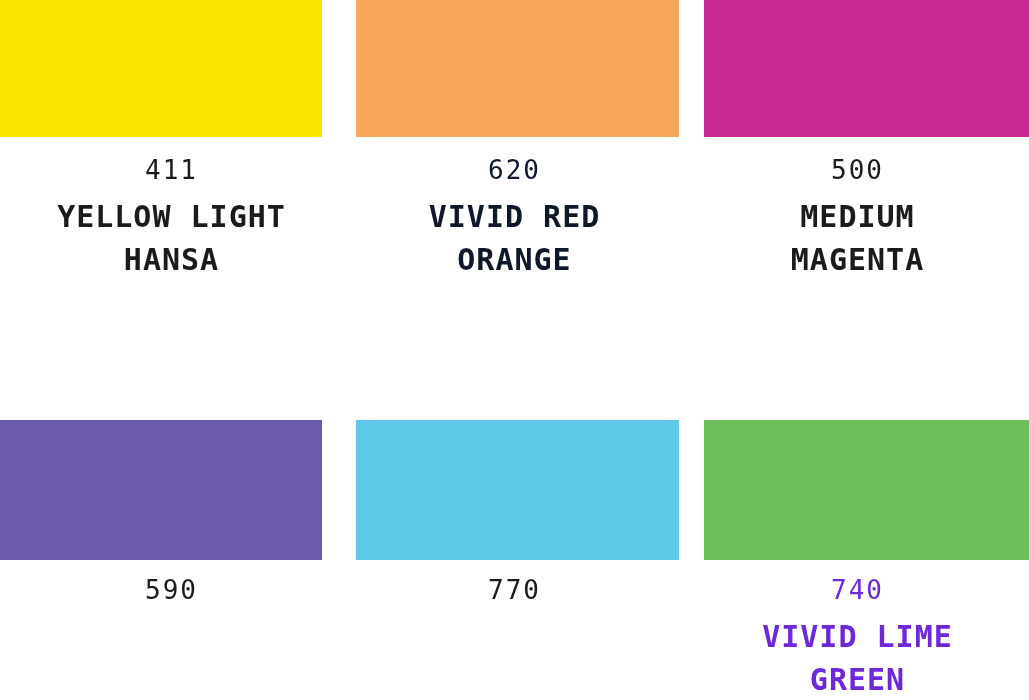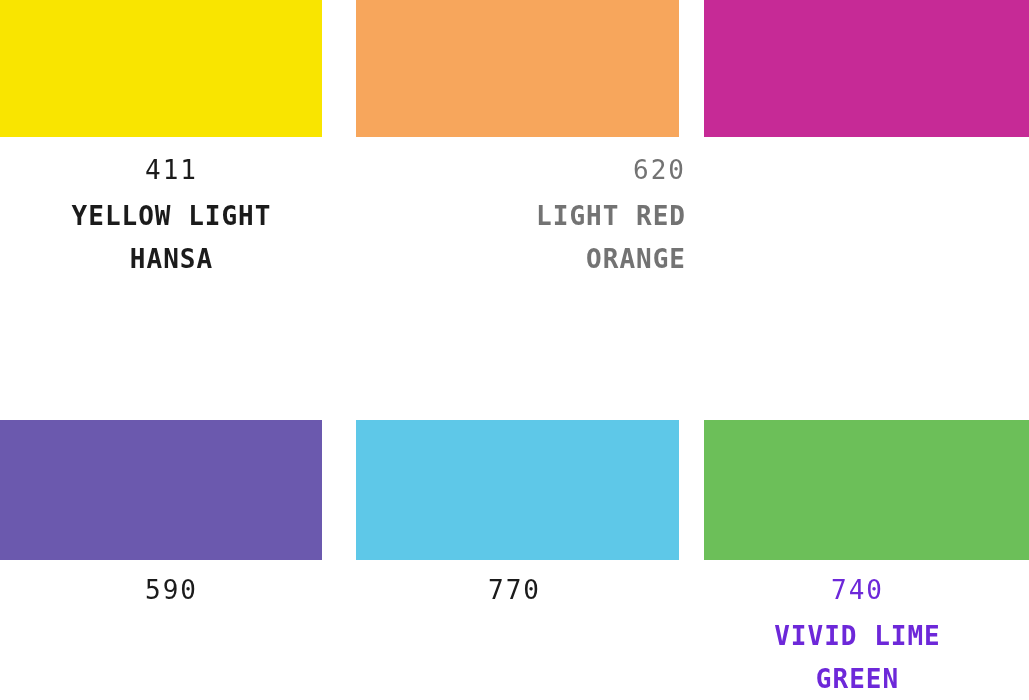--- a/index.html
+++ b/index.html
@@ -66,21 +66,21 @@
     display: block;
     font-size: 26px;
     font-weight: 400;
     letter-spacing: 2px;
     line-height: 30px;
     margin: 0 0 10px 0;
   }
 
   .swatch-name {
     display: block;
-    font-size: 26px;
+    font-size: 30px;
     font-weight: 700;
     letter-spacing: 1px;
     line-height: 43px;
     margin: 0;
     white-space: pre-line;
   }
 </style>
 </head>
 <body>
 
@@ -92,30 +92,33 @@
       <div class="swatch-chip" style="background-color: rgb(249, 229, 0);"></div>
       <div class="swatch-caption" style="color: rgb(27, 27, 27);">
         <span class="swatch-code">411</span>
         <span class="swatch-name">YELLOW LIGHT
 HANSA</span>
       </div>
     </div>
 
     <div class="swatch-cell col-2">
       <div class="swatch-chip" style="background-color: rgb(247, 166, 92);"></div>
-      <div class="swatch-caption" style="color: #737373; text-align: right;">
+      <div class="swatch-caption" style="color: #0f172a;">
         <span class="swatch-code">620</span>
-        <span class="swatch-name">LIGHT RED
+        <span class="swatch-name">VIVID RED
 ORANGE</span>
       </div>
     </div>
 
     <div class="swatch-cell col-3">
       <div class="swatch-chip" style="background-color: rgb(198, 42, 150);"></div>
       <div class="swatch-caption" style="color: rgb(27, 27, 27);">
+        <span class="swatch-code">500</span>
+        <span class="swatch-name">MEDIUM
+MAGENTA</span>
       </div>
     </div>
 
   </div>
 
   <div class="swatch-row" id="row-bottom">
 
     <div class="swatch-cell col-1">
       <div class="swatch-chip" style="background-color: rgb(107, 89, 174);"></div>
       <div class="swatch-caption" style="color: rgb(27, 27, 27);">

